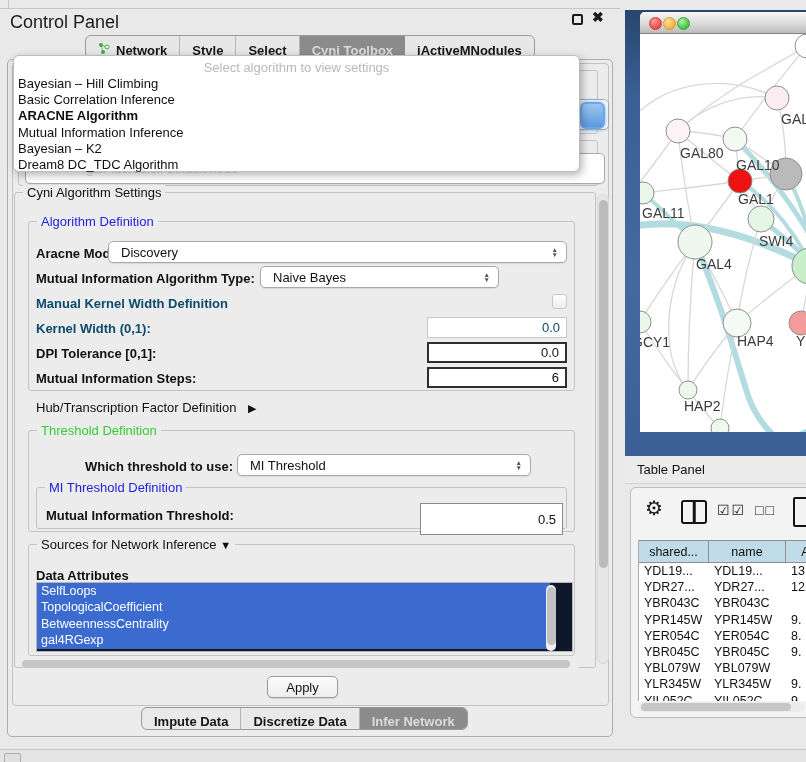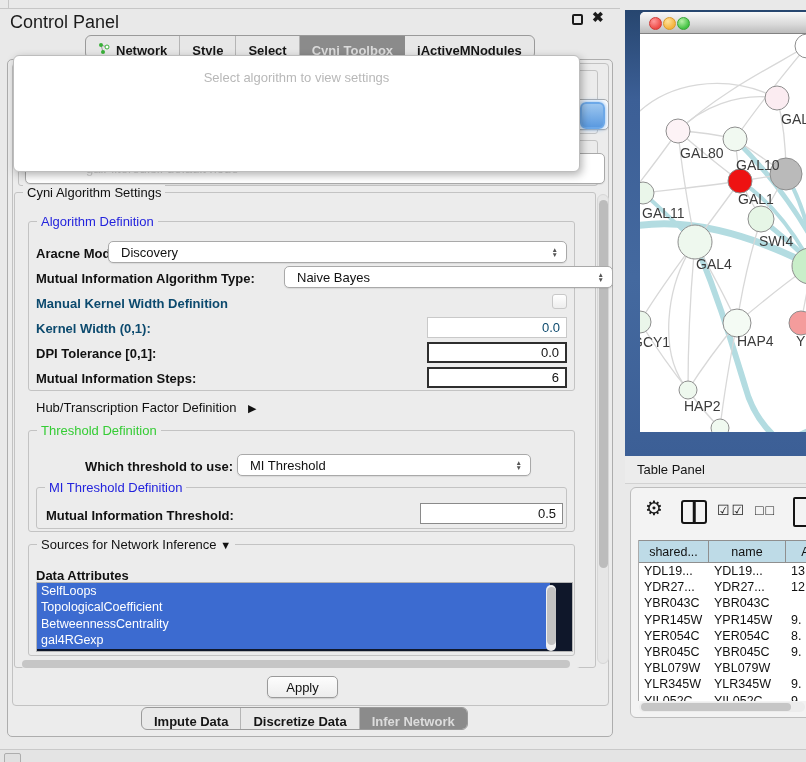--- a/index.html
+++ b/index.html
@@ -21,21 +21,21 @@
   .outer-panel{left:7px;top:59px;width:606px;height:678px;border:1px solid #adadad;border-radius:5px;background:#ececec}
   .inner-panel{left:12px;top:63px;width:597px;height:643px;border:1px solid #c2c2c2;border-radius:4px;background:#ececec}
   
   .gb{border:1px solid #c3c3c3;border-radius:3px}
   .gbt{position:absolute;top:-8px;left:8px;background:#ececec;padding:0 4px;font-size:13px;line-height:15px;white-space:nowrap}
   .combo{background:#fff;border:1px solid #a9a9a9;border-radius:5px;display:flex;align-items:center;padding-left:12px;font-size:13px;cursor:pointer;box-shadow:0 1px 1px rgba(0,0,0,0.08)}
   .stepper{position:absolute;right:8px;top:50%;transform:translateY(-50%);display:flex;flex-direction:column;align-items:center;color:#555;font-size:6.5px;line-height:5px}
   .focusbtn{background:linear-gradient(#9cc6ef,#5b9ae0);border:2px solid #6ca8e8;border-radius:6px;box-shadow:0 0 5px #7ab0ea}
   .ghost-text{color:#d5d5d5}
   
-  .dd{left:13px;top:55px;width:567px;height:117px;background:#fff;border:1px solid #bdbdbd;border-radius:6px;box-shadow:2px 3px 9px rgba(0,0,0,0.3);z-index:50;padding-top:13px}
+  .dd{left:13px;top:55px;width:567px;height:117px;background:#fff;border:1px solid #bdbdbd;border-radius:6px;box-shadow:2px 3px 9px rgba(0,0,0,0.3);z-index:50;padding-top:3px}
   .dd-head{text-align:center;color:#b8b8b8;font-size:13px;height:17px;line-height:17px}
   .dd-item{font-size:13px;color:#0f0f0f;height:16.2px;line-height:16.2px;padding-left:4px;cursor:pointer;white-space:nowrap}
   .dd-item.bold{font-weight:bold}
   
   .lblb{font-weight:bold;font-size:13px;white-space:nowrap}
   .lbl{font-size:13px;white-space:nowrap}
   .dis{color:#0c4a6e}
   .fld{background:#fff;border:1px solid #c9c9c9;display:flex;align-items:center;justify-content:flex-end;padding-right:6px;font-size:13px}
   .fld.active{border:2px solid #2e2e2e}
   .chk{background:linear-gradient(#ffffff,#ededed);border:1px solid #c8c8c8;border-radius:3px;cursor:pointer}
@@ -116,20 +116,28 @@
   </div>
 </div>
 <div class="abs gb" style="left:18px;top:140px;width:580px;height:46px">
   <div class="combo" style="position:absolute;left:6px;top:12px;width:566px;height:29px">
     <span class="ghost-text" style="padding-left:48px">galFiltered.sif default node</span>
   </div>
 </div>
 
 <div class="abs dd">
   <div class="dd-head">Select algorithm to view settings</div>
+  <div>
+      <div class="dd-item">Bayesian – Hill Climbing</div>
+      <div class="dd-item">Basic Correlation Inference</div>
+      <div class="dd-item bold">ARACNE Algorithm</div>
+      <div class="dd-item">Mutual Information Inference</div>
+      <div class="dd-item">Bayesian – K2</div>
+      <div class="dd-item">Dream8 DC_TDC Algorithm</div>
+    </div>
 </div>
 
 <div class="abs gb" style="left:14px;top:192px;width:582px;height:476px">
   <span class="gbt">Cyni Algorithm Settings</span>
 </div>
 <div class="abs vscroll-track" style="left:597px;top:194px;width:12px;height:470px">
   <div class="vscroll-thumb" style="position:absolute;left:1px;top:5px;width:9px;height:368px"></div>
 </div>
 
 <div class="abs gb" style="left:28px;top:221px;width:547px;height:170px">
@@ -137,21 +145,21 @@
 </div>
 <div class="abs lblb" style="left:36px;top:246px">Aracne Mode:</div>
 <div class="abs combo" style="left:108px;top:241px;width:459px;height:22px">
   <span>Discovery</span>
   <span class="stepper">
       <span>▲</span>
       <span>▼</span>
     </span>
 </div>
 <div class="abs lblb" style="left:36px;top:271px">Mutual Information Algorithm Type:</div>
-<div class="abs combo" style="left:284px;top:266px;width:329px;height:22px">
+<div class="abs combo" style="left:260px;top:266px;width:239px;height:22px">
   <span>Naive Bayes</span>
   <span class="stepper">
       <span>▲</span>
       <span>▼</span>
     </span>
 </div>
 <div class="abs lblb dis" style="left:36px;top:296px">Manual Kernel Width Definition</div>
 <div class="abs chk" style="left:552px;top:294px;width:15px;height:15px"></div>
 <div class="abs lblb dis" style="left:36px;top:321px">Kernel Width (0,1):</div>
 <div class="abs fld dis" style="left:427px;top:317px;width:140px;height:21px">0.0</div>
@@ -173,21 +181,21 @@
   <span>MI Threshold</span>
   <span class="stepper">
       <span>▲</span>
       <span>▼</span>
     </span>
 </div>
 <div class="abs gb" style="left:36px;top:487px;width:531px;height:42px">
   <span class="gbt" style="color:#2323dd">MI Threshold Definition</span>
 </div>
 <div class="abs lblb" style="left:46px;top:508px">Mutual Information Threshold:</div>
-<div class="abs fld" style="left:420px;top:503px;width:143px;height:21px;border-color:#8a8a8a">0.5</div>
+<div class="abs fld" style="left:420px;top:503px;width:143px;height:32px;border-color:#8a8a8a">0.5</div>
 
 <div class="abs gb" style="left:28px;top:544px;width:547px;height:112px">
   <span class="gbt">
     <span>Sources for Network Inference</span>
     <span class="tri">▼</span>
   </span>
 </div>
 <div class="abs lblb" style="left:36px;top:568px">Data Attributes</div>
 <div class="abs listbox" style="left:36px;top:582px;width:537px;height:70px">
   <div>

